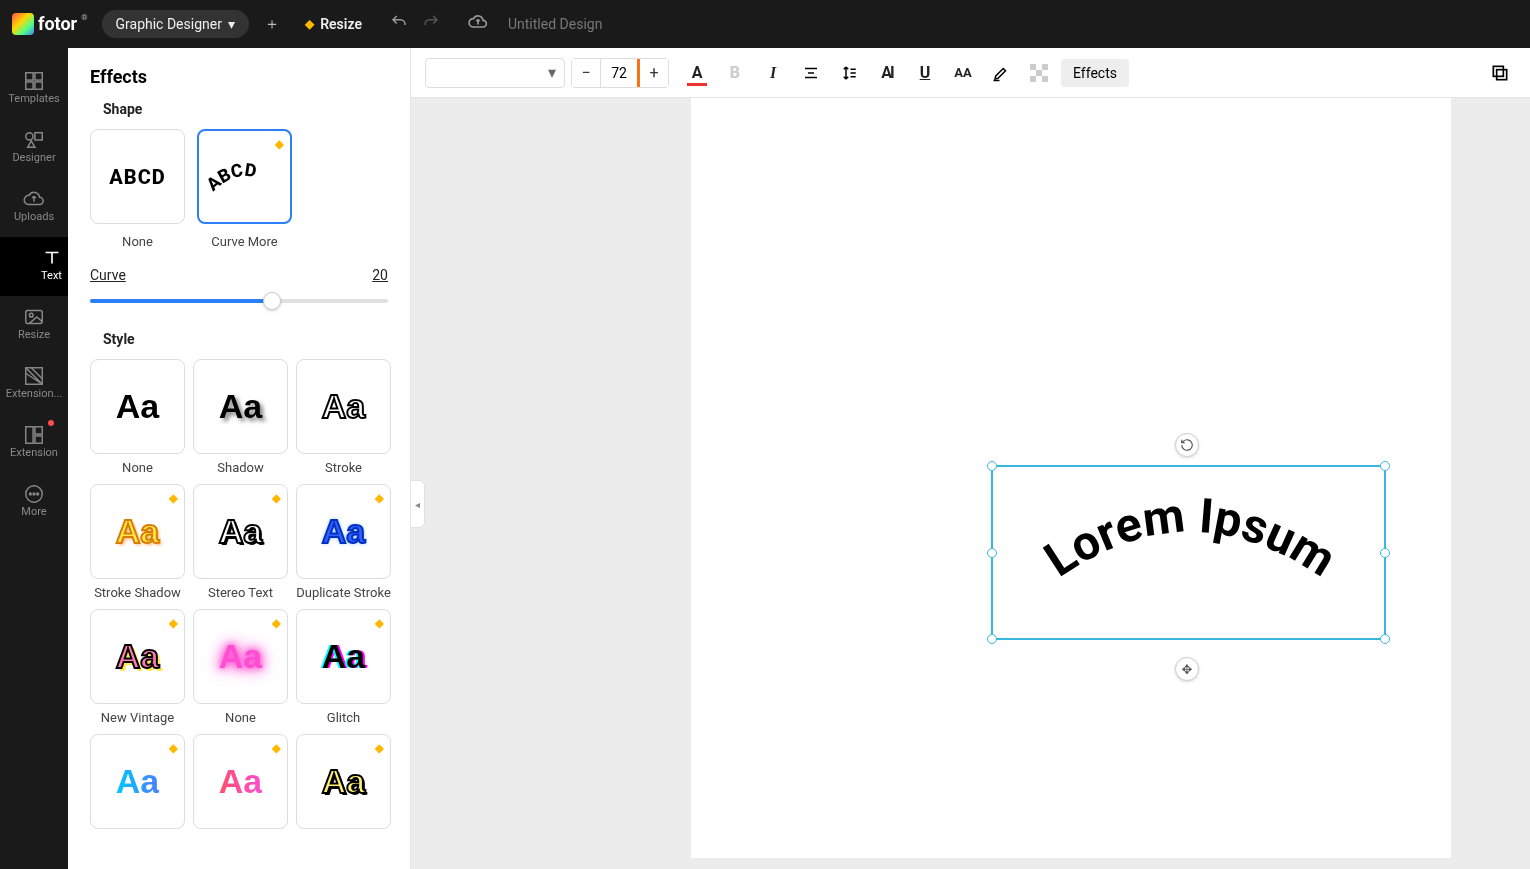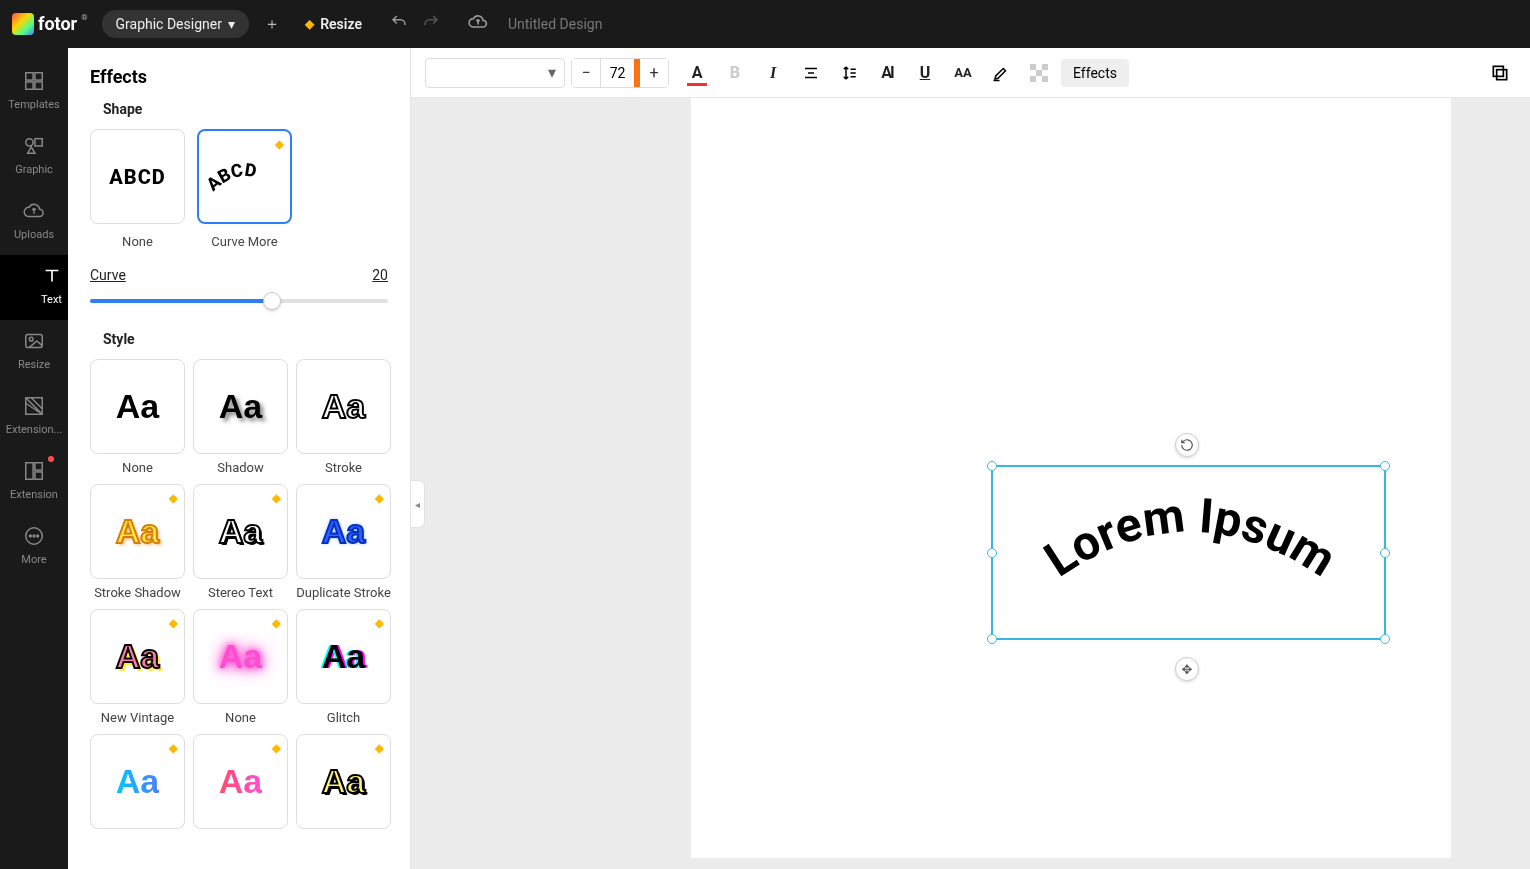--- a/index.html
+++ b/index.html
@@ -12,21 +12,21 @@
 .logo .reg { font-size:8px; vertical-align:super; color:#aaa; }
 .mode-btn { background:#333; color:#eee; border:none; padding:6px 14px; border-radius:18px; font-size:14px; display:flex; align-items:center; gap:6px; cursor:pointer; }
 .tb-icon { color:#999; width:18px; text-align:center; cursor:pointer; font-size:16px; }
 .tb-icon.light { color:#bbb; }
 .resize-btn { display:flex; align-items:center; gap:6px; color:#eee; font-size:14px; font-weight:600; }
 .diamond { color:#ffb800; font-size:12px; }
 .doc-title { color:#777; font-size:14px; margin-left:8px; }
 
 
 .leftrail { position:absolute; top:48px; left:0; width:68px; bottom:0; background:#1a1a1a; display:flex; flex-direction:column; align-items:center; padding-top:12px; }
-.rail-item { width:68px; padding:10px 0 14px; display:flex; flex-direction:column; align-items:center; gap:6px; color:#888; font-size:11px; cursor:pointer; position:relative; }
+.rail-item { width:68px; padding:10px 0 14px; display:flex; flex-direction:column; align-items:center; color:#888; font-size:11px; cursor:pointer; position:relative; }
 .rail-item.active { background:#000; color:#fff;padding-left:35px; }
 .rail-item svg { width:22px; height:22px; }
 .rail-dot { position:absolute; top:6px; right:14px; width:6px; height:6px; background:#ff4d4d; border-radius:50%; }
 
 
 .panel { position:absolute; top:48px; left:68px; width:343px; bottom:0; background:#fff; border-right:1px solid #e5e5e5; overflow-y:auto; padding:18px 22px; }
 .panel h2 { font-size:18px; font-weight:700; margin-bottom:14px; }
 .panel h3 { font-size:14px; font-weight:700; margin:10px 13px 12px; color:#222; }
 .shape-row { display:flex; gap:12px; margin-bottom:10px; }
 .shape-card { width:95px; height:95px; border:1px solid #ddd; border-radius:8px; display:flex; align-items:center; justify-content:center; position:relative; cursor:pointer; background:#fff; }
@@ -46,21 +46,21 @@
 .style-card { width:95px; height:95px; border:1px solid #ddd; border-radius:8px; display:flex; align-items:center; justify-content:center; position:relative; cursor:pointer; background:#fff; }
 .style-card .prem { position:absolute; top:6px; right:6px; color:#ffb800; font-size:12px; }
 .style-label { font-size:13px; color:#444; text-align:center; min-height:16px; }
 .style-aa { font-size:34px; font-weight:800; font-family:Arial,sans-serif; }
 
 
 .ctxbar { position:absolute; top:48px; left:411px; right:0; height:50px; background:#fff; border-bottom:1px solid #e5e5e5; display:flex; align-items:center; padding:0 14px; gap:6px; }
 .font-select { width:140px; height:30px; border:1px solid #ddd; border-radius:4px; display:flex; align-items:center; justify-content:flex-end; padding:0 8px; color:#666; cursor:pointer; }
 .size-group { display:flex; align-items:center; border:1px solid #ddd; border-radius:4px; height:30px; }
 .size-group button { width:28px; height:28px; border:none; background:#fff; cursor:pointer; font-size:16px; color:#333; }
-.size-group input { width:40px; border:none; text-align:center; font-size:14px; border-left:1px solid #ddd; border-right:6px solid #f97316; height:28px; }
+.size-group input { width:40px; border:none; text-align:center; font-size:14px; border-left:1px solid #ddd; border-right:3px solid #f97316; height:28px; }
 .ctx-icon { width:32px; height:32px; display:flex; align-items:center; justify-content:center; cursor:pointer; color:#222; border-radius:4px; }
 .ctx-icon.disabled { color:#ccc; }
 .ctx-spacer { flex:1; }
 .effects-btn { background:#eee; padding:6px 12px; border-radius:4px; font-size:14px; cursor:pointer; }
 .textcolor-bar { position:absolute; bottom:3px; left:6px; right:6px; height:3px; background:#e33; }
 
 
 .canvas-wrap { position:absolute; top:98px; left:411px; right:0; bottom:0; background:#ececec; overflow:hidden; }
 .page { position:absolute; left:280px; top:0; width:760px; height:760px; background:#fff; }
 .sel-box { position:absolute; border:2px solid #39b6e0; }
@@ -121,21 +121,21 @@
         <rect x="13" y="13" width="8" height="8"></rect>
       </svg>
     <span>Templates</span>
   </div>
   <div class="rail-item">
     <svg viewBox="0 0 24 24" fill="none" stroke="currentColor" stroke-width="1.6">
         <circle cx="7" cy="8" r="4"></circle>
         <rect x="13" y="4" width="8" height="8"></rect>
         <path d="M5 20l4-7 4 7z"></path>
       </svg>
-    <span>Graphic</span>
+    <span>Designer</span>
   </div>
   <div class="rail-item">
     <svg viewBox="0 0 24 24" fill="none" stroke="currentColor" stroke-width="1.6">
         <path d="M18 18a4 4 0 000-8 6 6 0 00-11.3-2A4.5 4.5 0 006 18h12z"></path>
         <path d="M12 15V9m0 0l-2 2m2-2l2 2"></path>
       </svg>
     <span>Uploads</span>
   </div>
   <div class="rail-item active">
     <svg viewBox="0 0 24 24" fill="none" stroke="currentColor" stroke-width="1.8">

